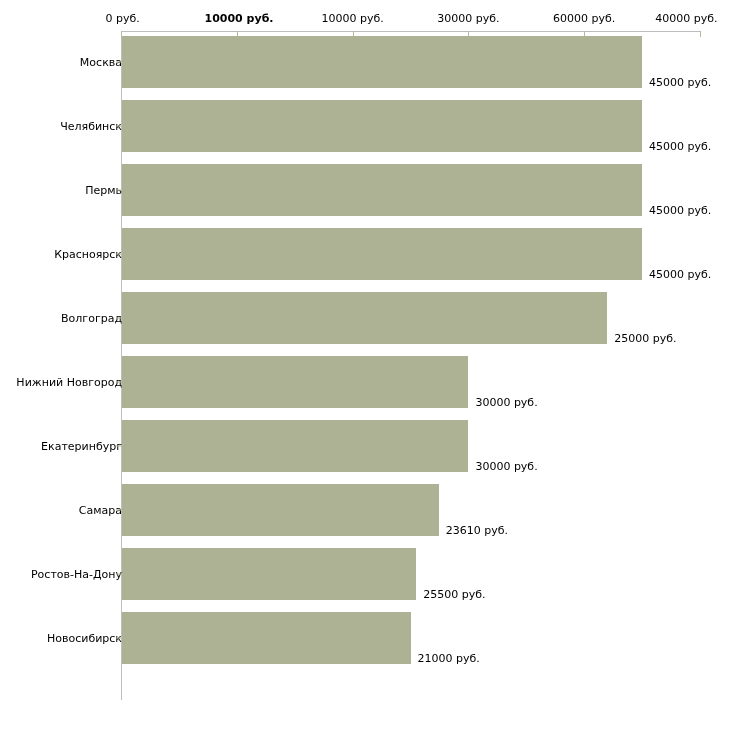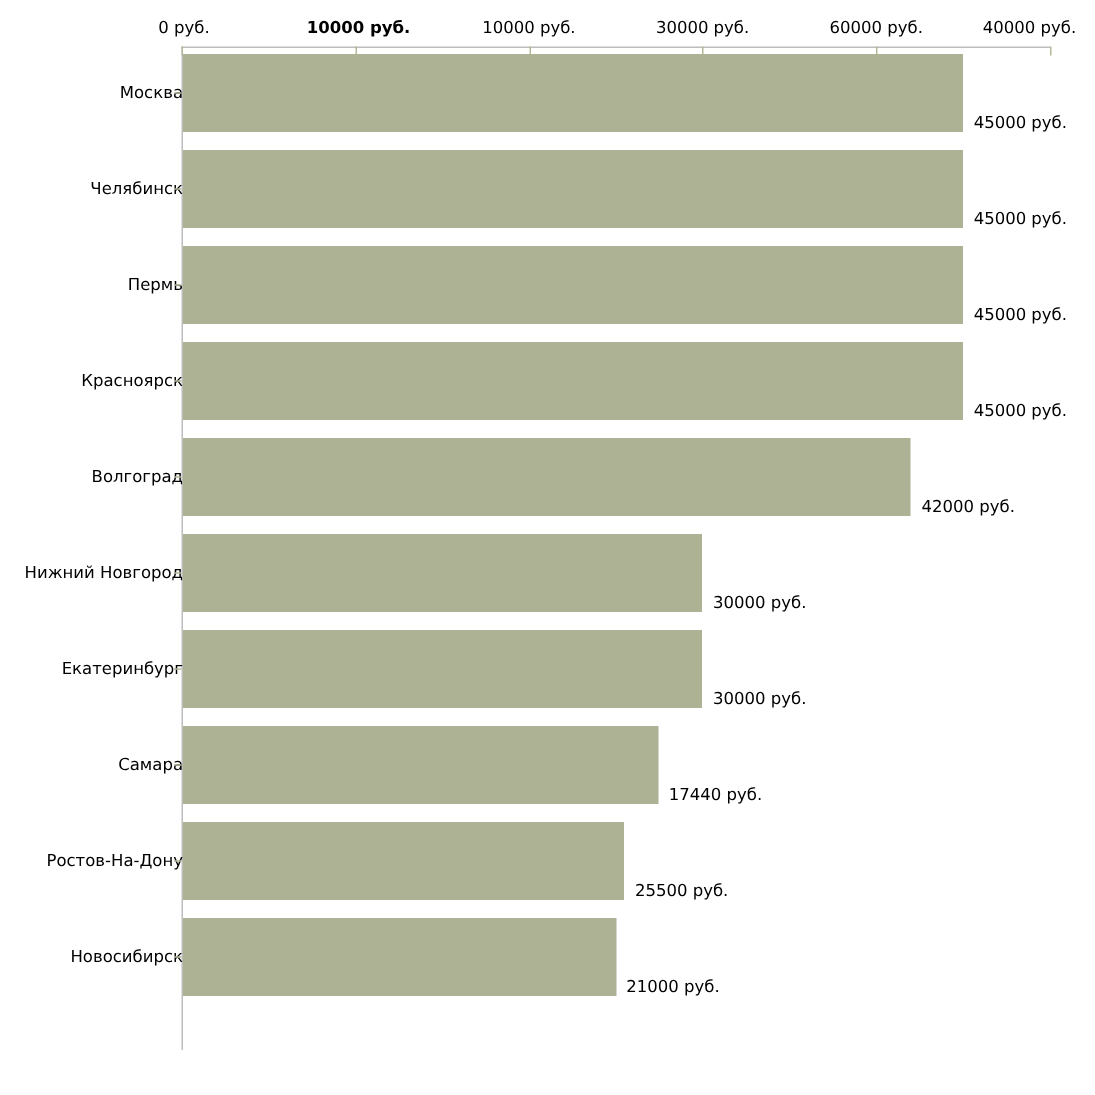--- a/index.html
+++ b/index.html
@@ -145,39 +145,39 @@
       <div class="bar-row" style="top: 228px;">
         <div class="cat-label">Красноярск</div>
         <div class="cat-tick"></div>
         <div class="bar" title="Красноярск: 45000 руб." style="width: 520.1px; background: rgb(173, 178, 148);"></div>
         <div class="bar-value" style="left: 649.1px;">45000 руб.</div>
       </div>
       <div class="bar-row" style="top: 292px;">
         <div class="cat-label">Волгоград</div>
         <div class="cat-tick"></div>
         <div class="bar" title="Волгоград: 42000 руб." style="width: 485.36px; background: rgb(173, 178, 148);"></div>
-        <div class="bar-value" style="left: 614.36px;">42000 руб.</div>
+        <div class="bar-value" style="left: 614.36px;">25000 руб.</div>
       </div>
       <div class="bar-row" style="top: 356px;">
         <div class="cat-label">Нижний Новгород</div>
         <div class="cat-tick"></div>
         <div class="bar" title="Нижний Новгород: 30000 руб." style="width: 346.4px; background: rgb(173, 178, 148);"></div>
         <div class="bar-value" style="left: 475.4px;">30000 руб.</div>
       </div>
       <div class="bar-row" style="top: 420px;">
         <div class="cat-label">Екатеринбург</div>
         <div class="cat-tick"></div>
         <div class="bar" title="Екатеринбург: 30000 руб." style="width: 346.4px; background: rgb(173, 178, 148);"></div>
         <div class="bar-value" style="left: 475.4px;">30000 руб.</div>
       </div>
       <div class="bar-row" style="top: 484px;">
         <div class="cat-label">Самара</div>
         <div class="cat-tick"></div>
         <div class="bar" title="Самара: 27450 руб." style="width: 316.871px; background: rgb(173, 178, 148);"></div>
-        <div class="bar-value" style="left: 445.871px;">17440 руб.</div>
+        <div class="bar-value" style="left: 445.871px;">23610 руб.</div>
       </div>
       <div class="bar-row" style="top: 548px;">
         <div class="cat-label">Ростов-На-Дону</div>
         <div class="cat-tick"></div>
         <div class="bar" title="Ростов-На-Дону: 25500 руб." style="width: 294.29px; background: rgb(173, 178, 148);"></div>
         <div class="bar-value" style="left: 423.29px; text-align: right;">25500 руб.</div>
       </div>
       <div class="bar-row" style="top: 612px;">
         <div class="cat-label">Новосибирск</div>
         <div class="cat-tick"></div>

